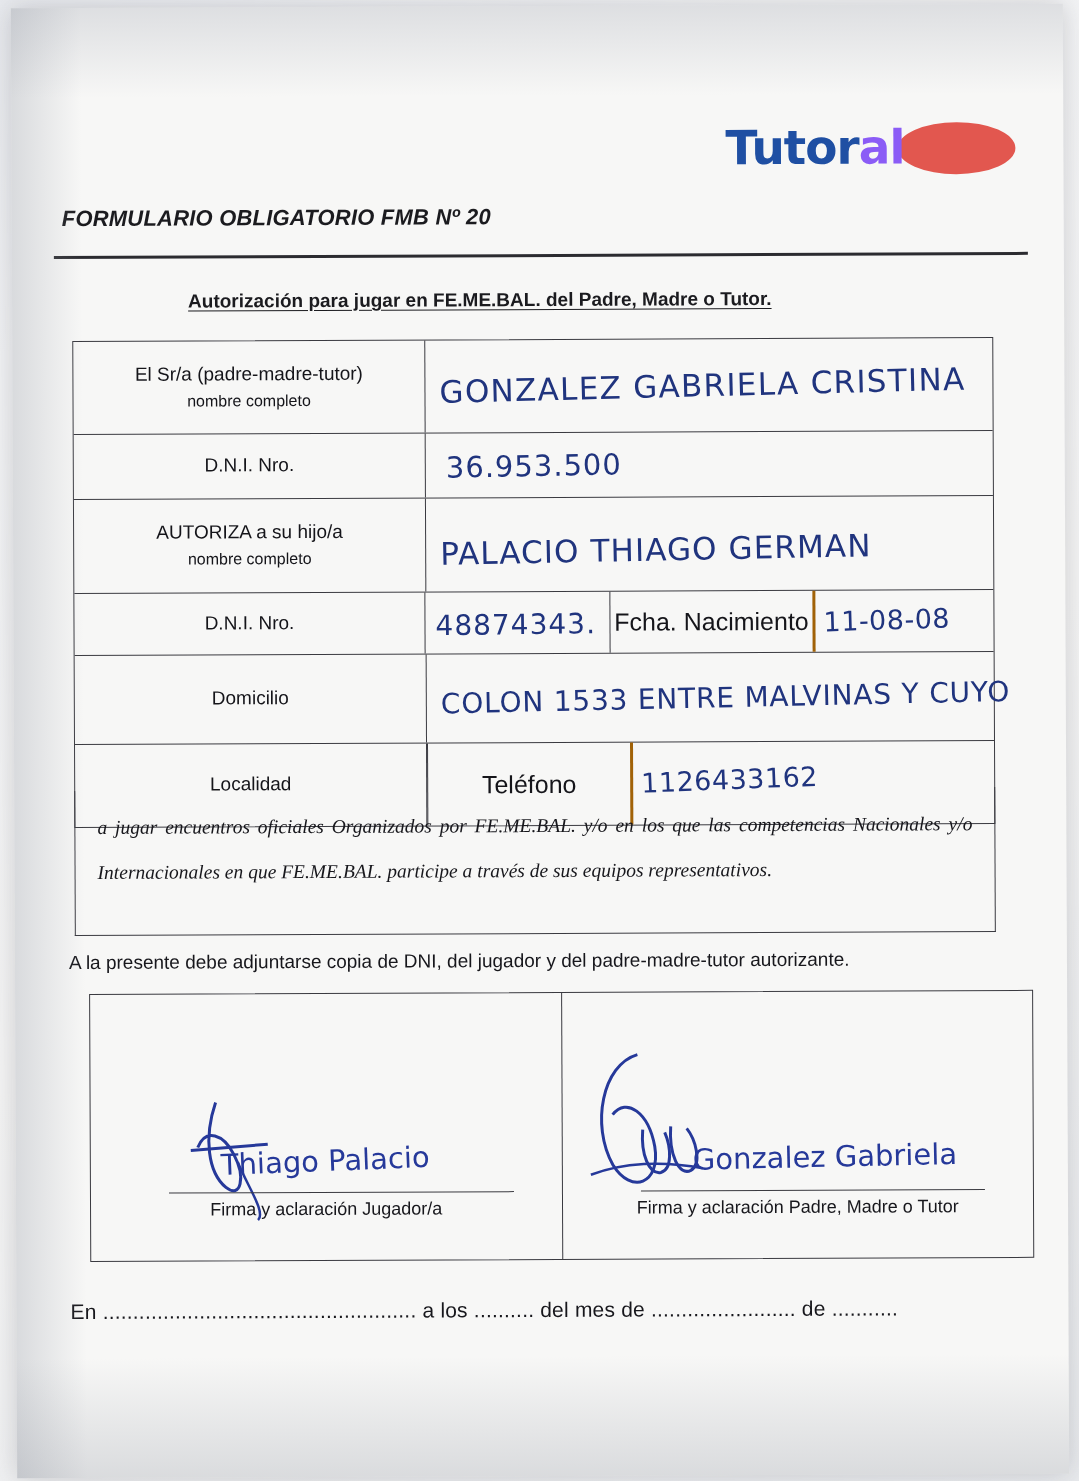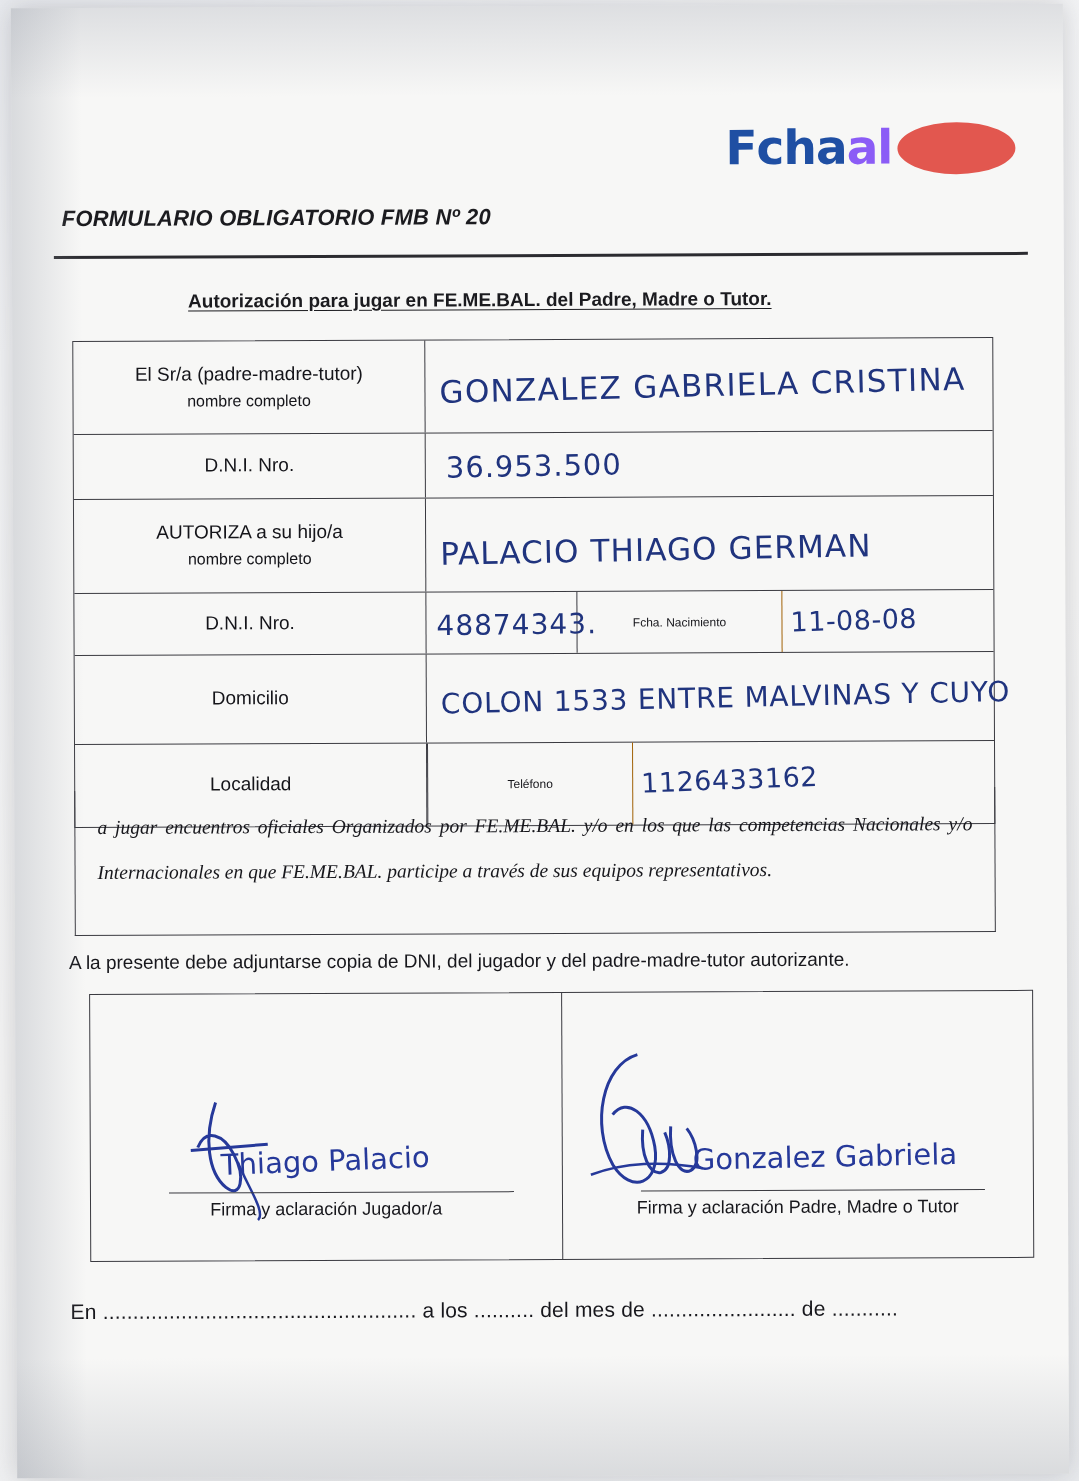--- a/index.html
+++ b/index.html
@@ -147,22 +147,22 @@
     position: relative;
     box-sizing: border-box;
   }
   .cell-val.split {
     display: flex;
   }
   .mini-label {
     width: 206px;
     box-sizing: border-box;
     border-left: 1px solid #3a3a40;
-    border-right: 1px solid #a16207;
-    font-size: 12px;
+    border-right: 3px solid #a16207;
+    font-size: 25px;
     color: #15151a;
     display: flex;
     align-items: center;
     justify-content: center;
   }
   .mini-val {
     width: 178px;
     position: relative;
   }
   .hw {
@@ -319,21 +319,21 @@
   }
 </style>
 </head>
 <body>
 
 <div class="page">
   <div class="paper">
 
     <div class="logo">
       <div class="logo-ellipse"></div>
-      <div class="logo-text"><span>Fcha</span><span class="tail">al</span></div>
+      <div class="logo-text"><span>Tutor</span><span class="tail">al</span></div>
     </div>
 
     <div class="form-title">FORMULARIO OBLIGATORIO FMB Nº 20</div>
     <div class="rule"></div>
     <div class="subtitle">Autorización para jugar en FE.ME.BAL. del Padre, Madre o Tutor.</div>
 
     <div class="table">
 
       <div class="row">
         <div class="cell-label">
@@ -362,21 +362,21 @@
         <div class="cell-val" style="height:93px">
           <span class="hw hw-child">PALACIO THIAGO GERMAN</span>
         </div>
       </div>
 
       <div class="row">
         <div class="cell-label">
           <span>D.N.I. Nro.</span>
         </div>
         <div class="cell-val split" style="height:61px">
-          <div class="mini-val" style="width:150px">
+          <div class="mini-val" style="width:184px">
             <span class="hw hw-dni2">48874343.</span>
           </div>
           <div class="mini-label">Fcha. Nacimiento</div>
           <div class="mini-val" style="flex:1">
             <span class="hw hw-fnac">11-08-08</span>
           </div>
         </div>
       </div>
 
       <div class="row">

